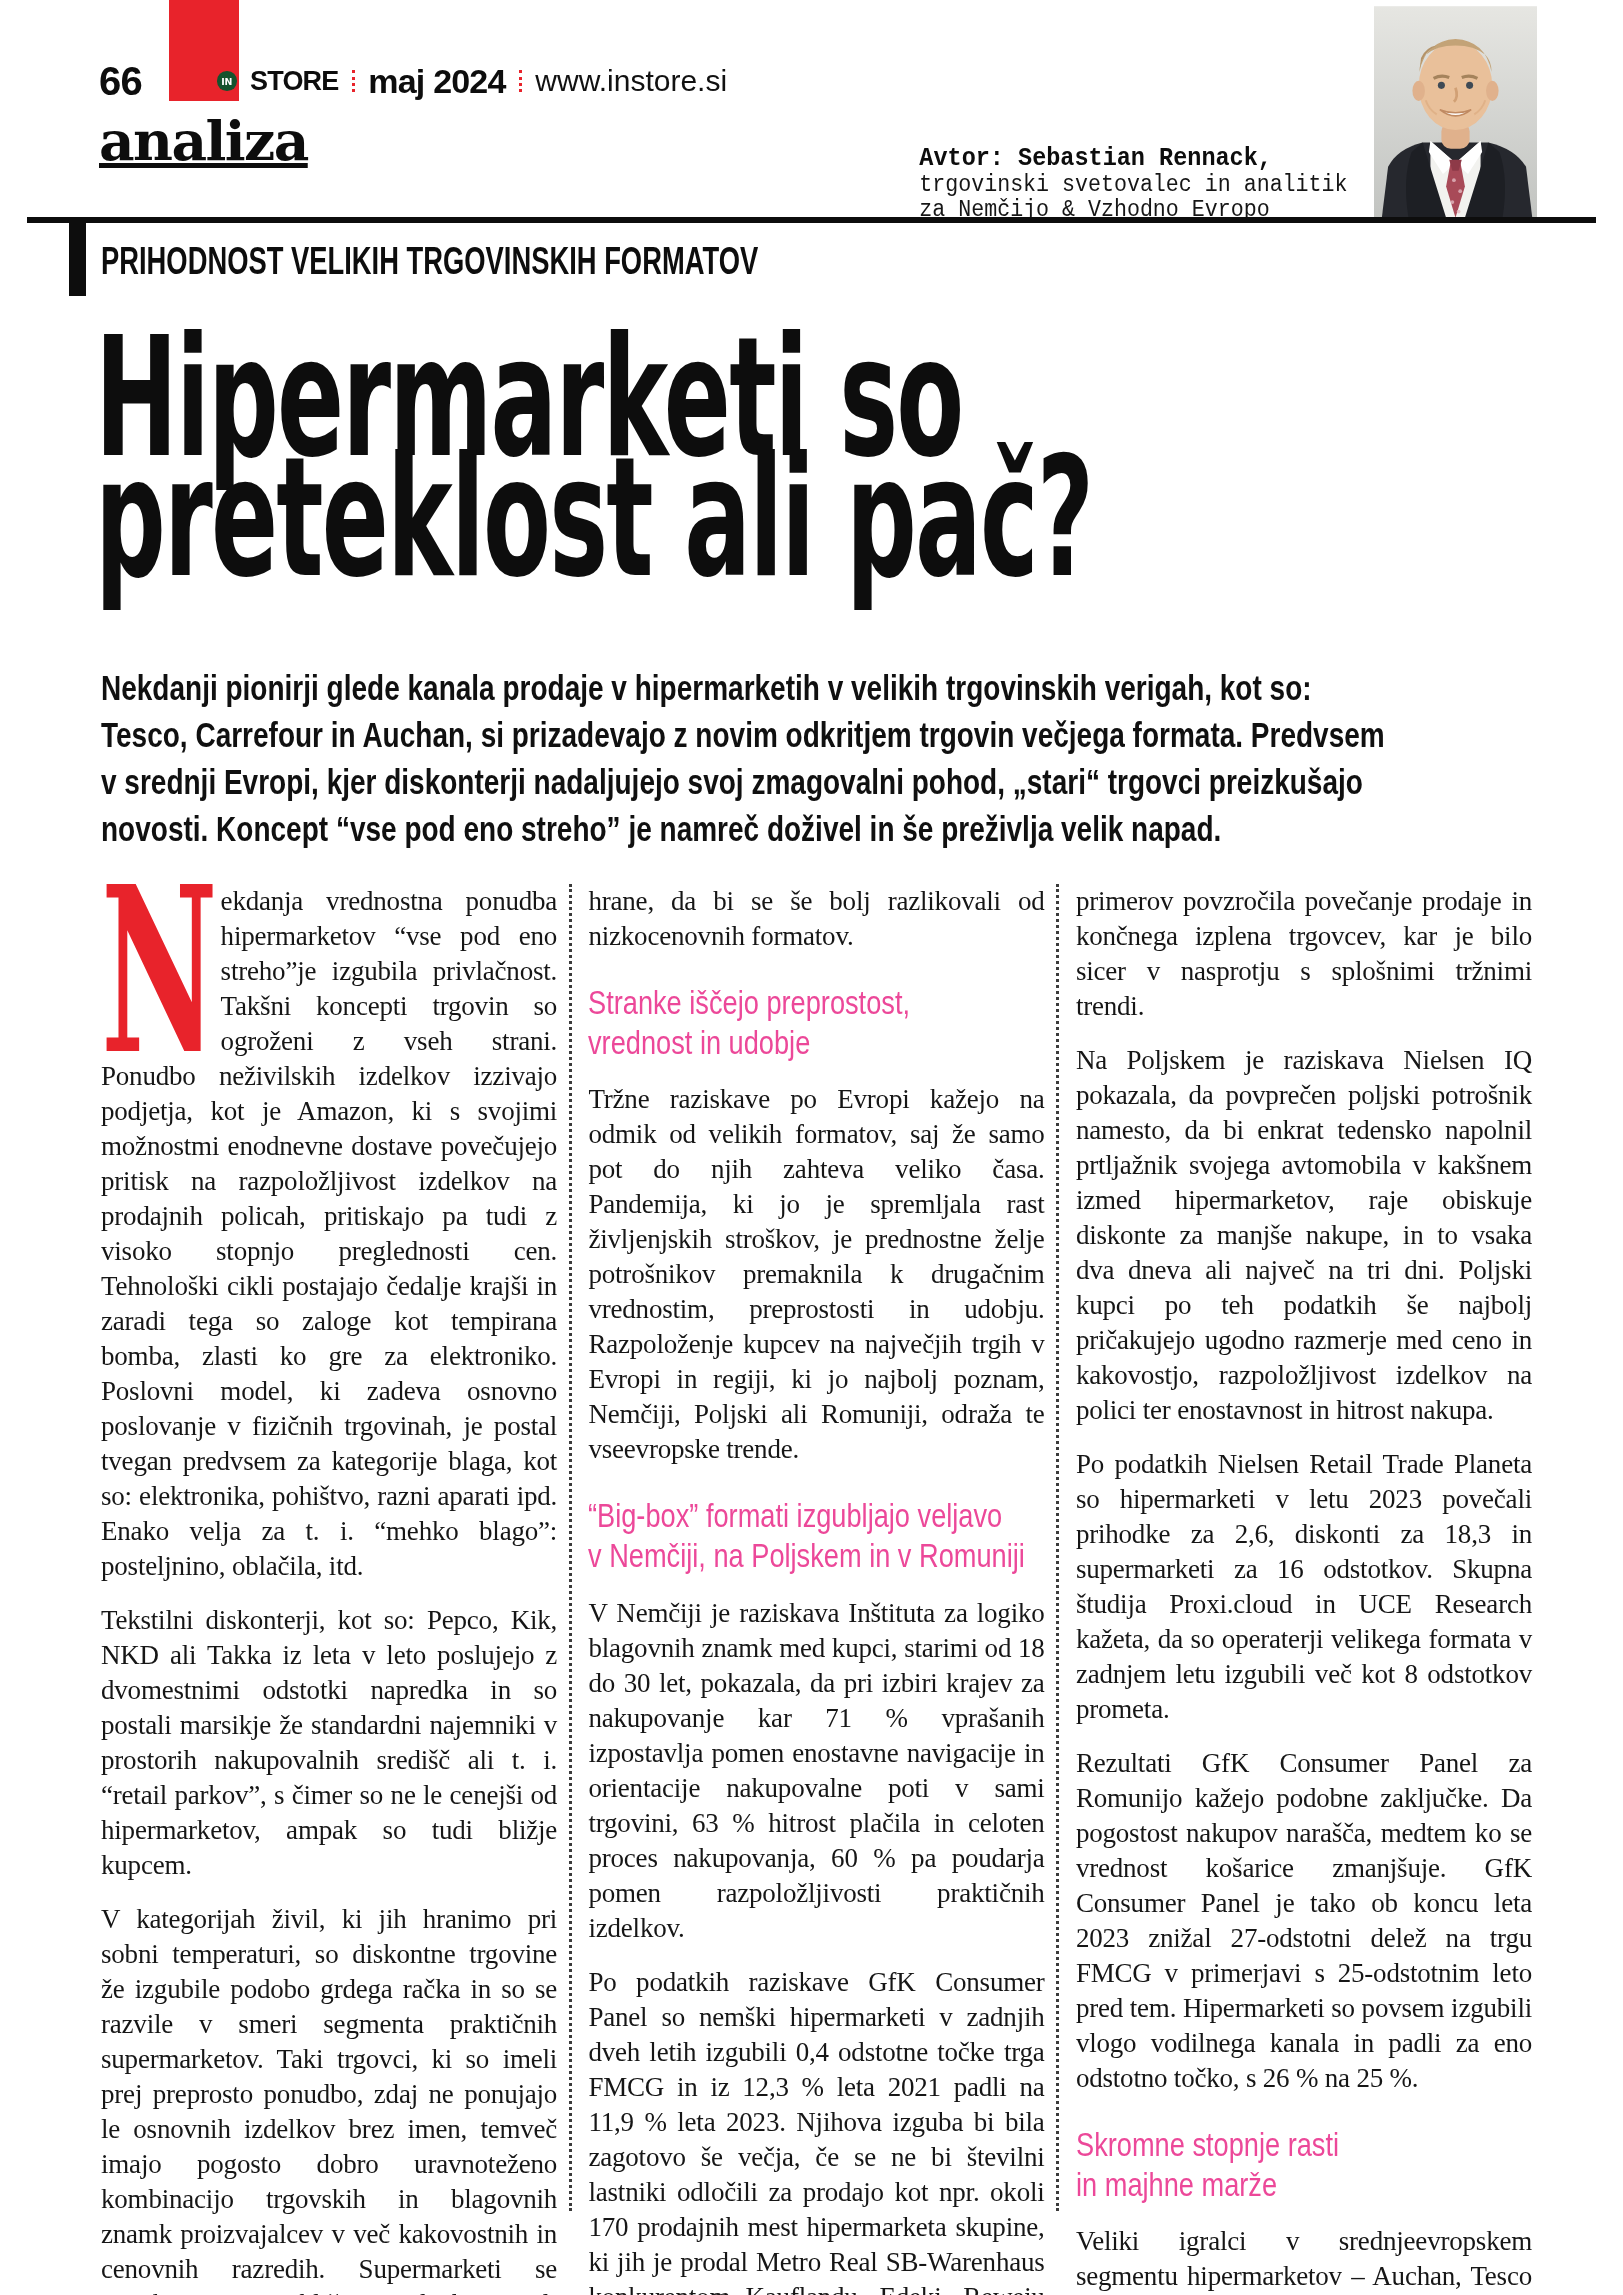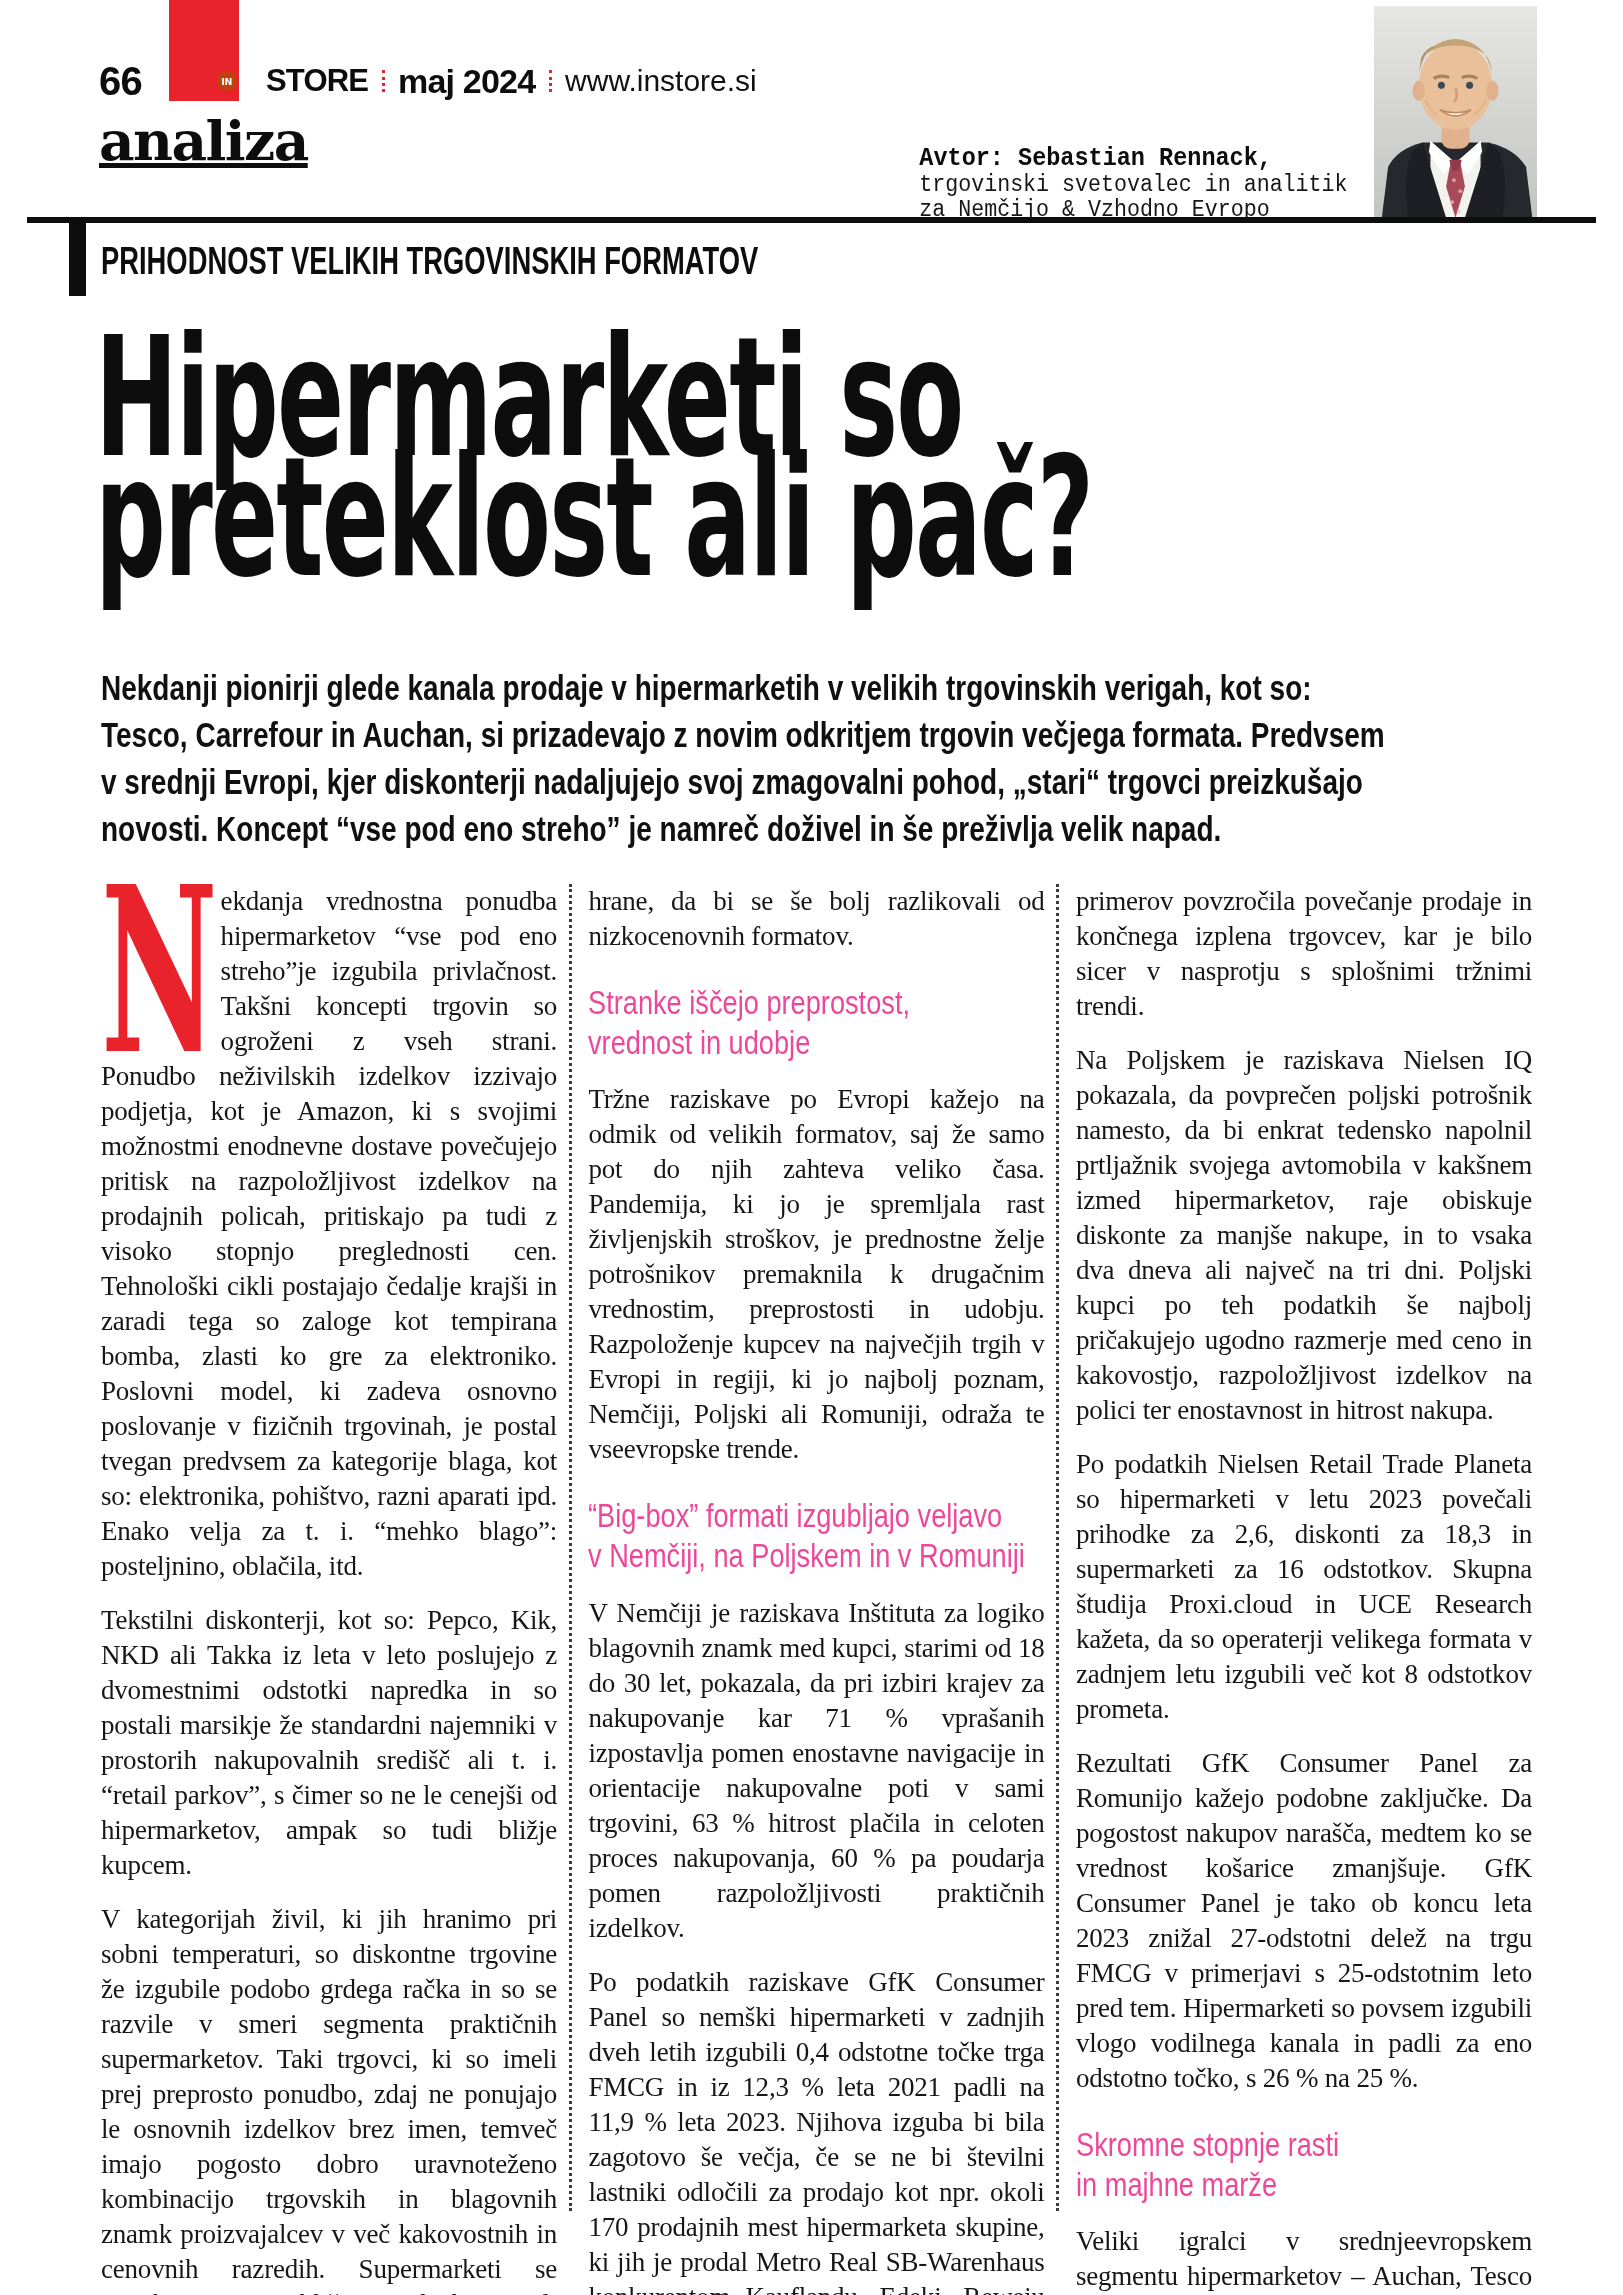--- a/index.html
+++ b/index.html
@@ -27,26 +27,26 @@
   .red-block{
     position:absolute;left:169px;top:0;width:70px;height:101px;
     background:var(--red);
   }
   .masthead{
     position:absolute;left:217px;top:67px;height:28px;
     display:flex;align-items:center;gap:13.4px;
   }
   .logo-circle{
     width:19.6px;height:19.6px;border-radius:50%;
-    background:#c2410c;color:#fff;
+    background:#14532d;color:#fff;
     display:flex;align-items:center;justify-content:center;
     font-size:9.4px;font-weight:bold;letter-spacing:0;
     font-family:"DejaVu Sans",sans-serif;
   }
-  .brand-store{font-size:31px;font-weight:bold;letter-spacing:-0.8px;margin-left:16px;}
+  .brand-store{font-size:27px;font-weight:bold;letter-spacing:-0.8px;}
   .mast-divider{width:0;height:22px;border-left:3.1px dotted var(--red);}
   .issue-date{font-size:34px;font-weight:bold;letter-spacing:-0.8px;}
   .site-url{font-size:30px;font-weight:normal;letter-spacing:0;color:#111;}
 
   .section-label{
     position:absolute;left:99px;top:113px;
     font-family:"DejaVu Serif",serif;
     font-size:55px;font-weight:bold;letter-spacing:-1.6px;line-height:55px;text-decoration:underline;
   }
 

